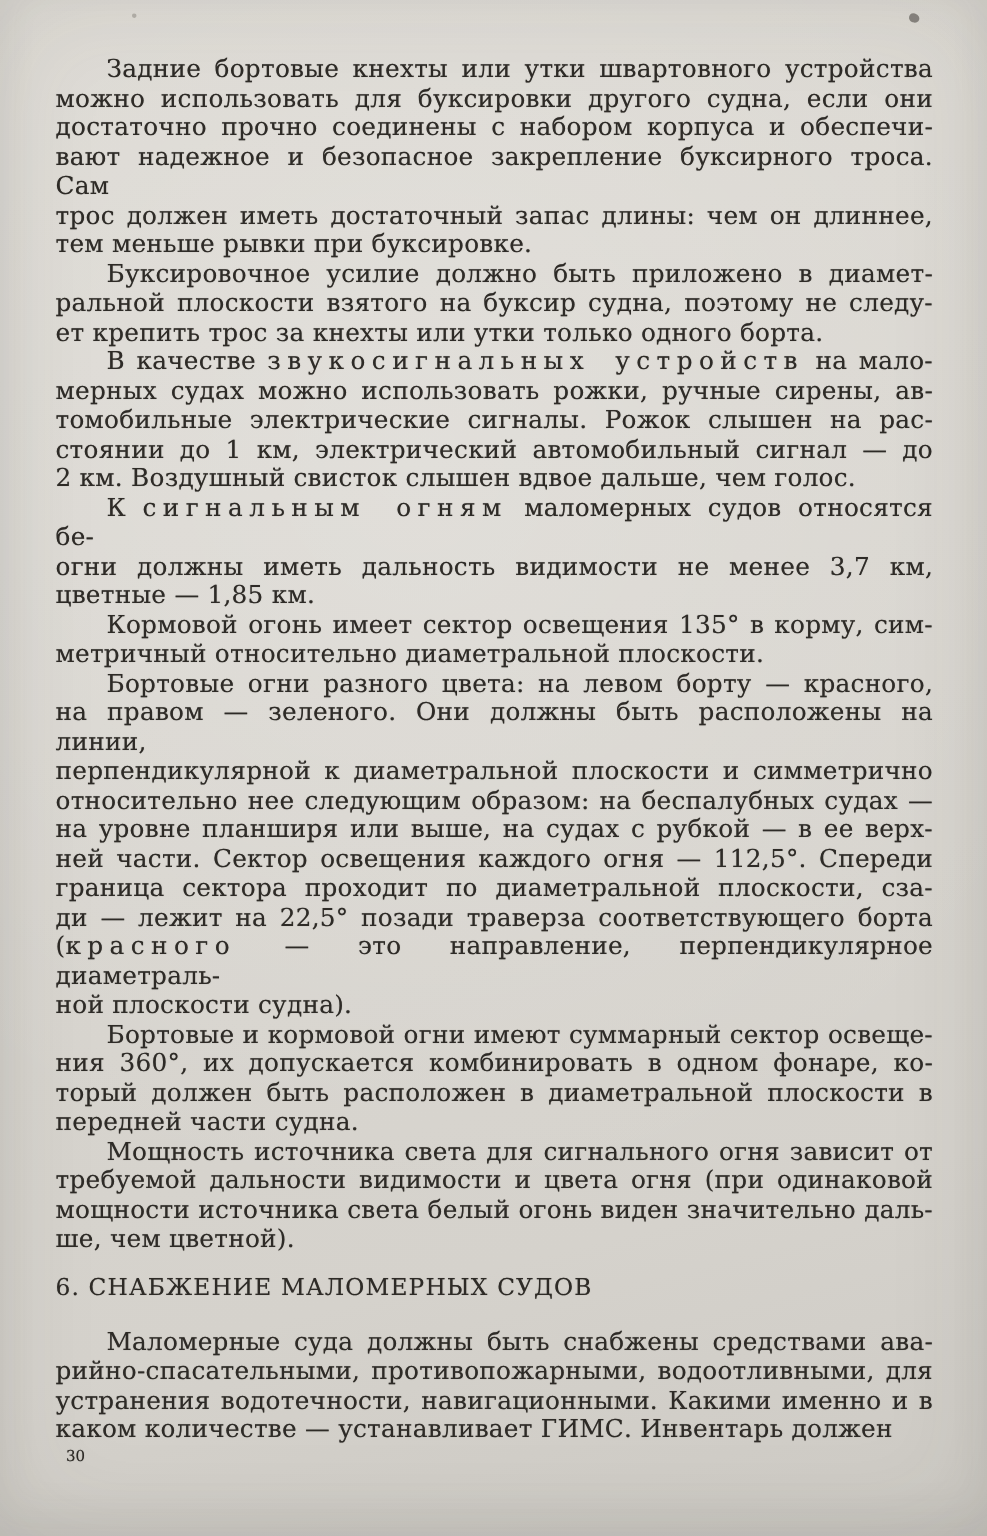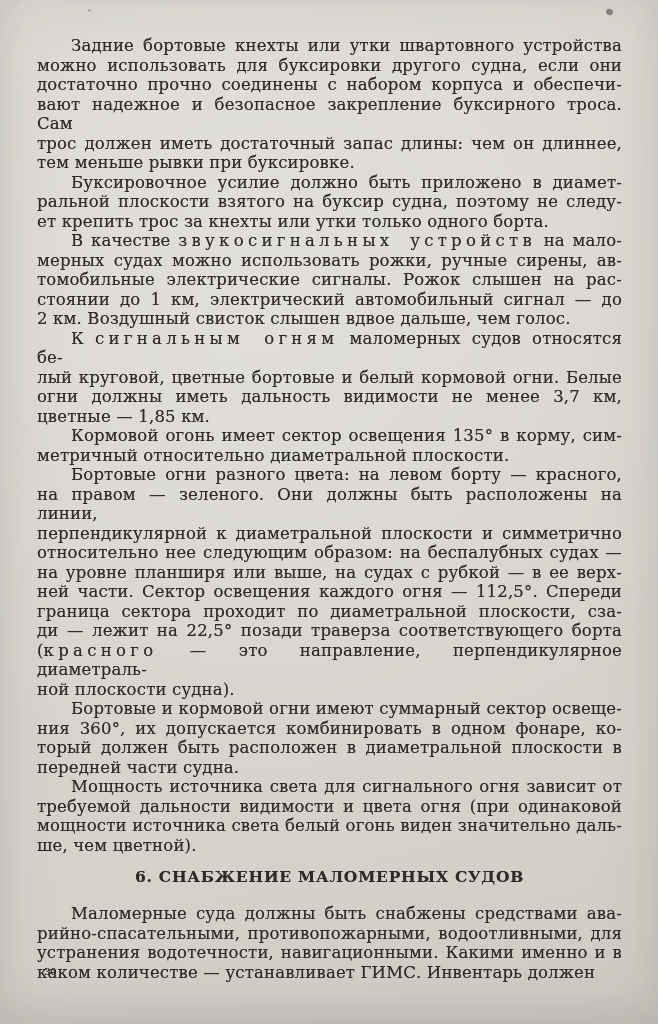--- a/index.html
+++ b/index.html
@@ -52,22 +52,21 @@
   }
   .line.last { text-align-last: left; }
   .line.first { text-indent: 34px; }
   .bold { font-weight: bold; }
   .spaced {
     letter-spacing: 0.26em;
     word-spacing: 0.30em;
   }
   .heading {
     margin: 12px 0 17px 0;
-    text-align: center;
-    font-weight: bold;
+    font-weight: normal;
     font-size: 15.5px;
     line-height: 20px;
     letter-spacing: 0.05em;
   }
   .page-number {
     position: absolute;
     left: 44px;
     top: 963px;
     font-size: 10px;
     line-height: 18px;
@@ -104,21 +103,20 @@
       </div>
       <div class="para">
         <div class="line first"><span>В качестве </span><span class="spaced">звукосигнальных устройств</span><span> на мало-</span></div>
         <div class="line"><span>мерных судах можно использовать рожки, ручные сирены, ав-</span></div>
         <div class="line"><span>томобильные электрические сигналы. Рожок слышен на рас-</span></div>
         <div class="line"><span>стоянии до 1 км, электрический автомобильный сигнал — до</span></div>
         <div class="line last"><span>2 км. Воздушный свисток слышен вдвое дальше, чем голос.</span></div>
       </div>
       <div class="para">
         <div class="line first"><span>К </span><span class="spaced">сигнальным огням</span><span> маломерных судов относятся бе-</span></div>
-        <div class="line"><span>лый круговой, цветные бортовые и белый кормовой огни. Белые</span></div>
         <div class="line"><span>огни должны иметь дальность видимости не менее 3,7 км,</span></div>
         <div class="line last"><span>цветные — 1,85 км.</span></div>
       </div>
       <div class="para">
         <div class="line first"><span>Кормовой огонь имеет сектор освещения 135° в корму, сим-</span></div>
         <div class="line last"><span>метричный относительно диаметральной плоскости.</span></div>
       </div>
       <div class="para">
         <div class="line first"><span>Бортовые огни разного цвета: на левом борту — красного,</span></div>
         <div class="line"><span>на правом — зеленого. Они должны быть расположены на линии,</span></div>

